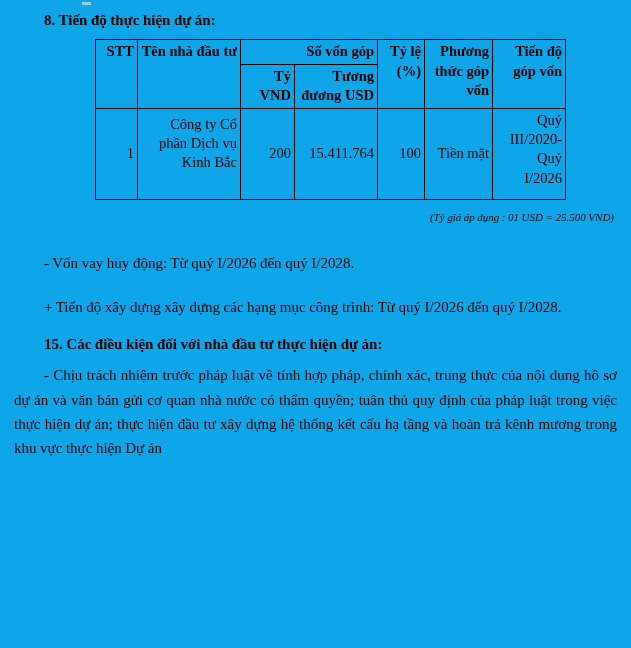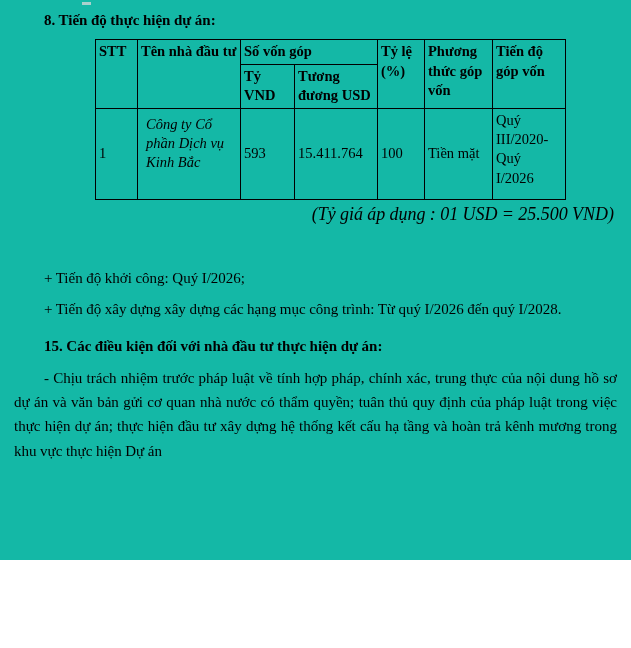--- a/index.html
+++ b/index.html
@@ -3,22 +3,22 @@
 <meta charset="utf-8">
 <style>
   html, body {
     margin: 0;
     padding: 0;
     background: #ffffff;
   }
   .page {
     position: relative;
     width: 631px;
-    height: 560px;
-    background: #14b8a6;
+    height: 648px;
+    background: #0ea5e9;
     color: #000000;
     font-family: "Liberation Serif", "DejaVu Serif", serif;
     font-size: 15px;
     line-height: 1.62;
     overflow: hidden;
     box-sizing: border-box;
     padding: 0;
   }
   .content {
     position: absolute;
@@ -50,52 +50,52 @@
     border-collapse: collapse;
     table-layout: fixed;
     width: 470px;
     font-size: 14.5px;
     line-height: 1.34;
   }
   table.capital td,
   table.capital th {
     border: 1.1px solid #000000;
     padding: 2px 3px;
-    text-align: left;
+    text-align: right;
     vertical-align: top;
     font-weight: normal;
   }
   table.capital th {
     font-weight: bold;
   }
   table.capital td.vmid {
     vertical-align: middle;
   }
   td.name-cell {
     text-align: left;
     vertical-align: top !important;
     padding-left: 8px !important;
     padding-top: 6px !important;
-    font-style: italic;
   }
   .row-tall td { height: 82px; }
   .hdr-top th { padding-top: 4px; }
 
   .col-stt   { width: 42px; }
   .col-name  { width: 103px; }
   .col-vnd   { width: 54px; }
   .col-usd   { width: 83px; }
   .col-pct   { width: 47px; }
   .col-mode  { width: 68px; }
   .col-sched { width: 73px; }
 
   .note {
+    margin-top: 9px;
     text-align: right;
     font-style: italic;
-    font-size: 18px;
+    font-size: 11px;
     padding-right: 3px;
   }
   .scan-artifact {
     position: absolute;
     left: 82px;
     top: 2px;
     width: 9px;
     height: 3px;
     background: #d9d9d9;
     opacity: .75;
@@ -136,41 +136,41 @@
           </tr>
           <tr>
             <th>Tỷ VND</th>
             <th>Tương đương USD</th>
           </tr>
         </thead>
         <tbody>
           <tr class="row-tall">
             <td class="vmid">1</td>
             <td class="name-cell">Công ty Cổ phần Dịch vụ Kinh Bắc</td>
-            <td class="vmid">593</td>
+            <td class="vmid">200</td>
             <td class="vmid">15.411.764</td>
             <td class="vmid">100</td>
             <td class="vmid">Tiền mặt</td>
             <td>Quý III/2020-Quý I/2026</td>
           </tr>
         </tbody>
       </table>
     </div>
 
     <p class="note">(Tỷ giá áp dụng : 01 USD = 25.500 VND)</p>
 
     <div class="spacer-lg"></div>
 
+    <p class="indent">- Vốn vay huy động: Từ quý I/2026 đến quý I/2028.</p>
 
     <div class="spacer-sm"></div>
 
 
     <div class="spacer-sm"></div>
 
-    <p class="indent">+ Tiến độ khởi công: Quý I/2026;</p>
 
     <div class="spacer-sm"></div>
 
     <p class="indent">+ Tiến độ xây dựng xây dựng các hạng mục công trình: Từ quý I/2026 đến quý I/2028.</p>
 
     <div class="spacer-sm"></div>
 
 
     <div class="spacer-sm"></div>
 

